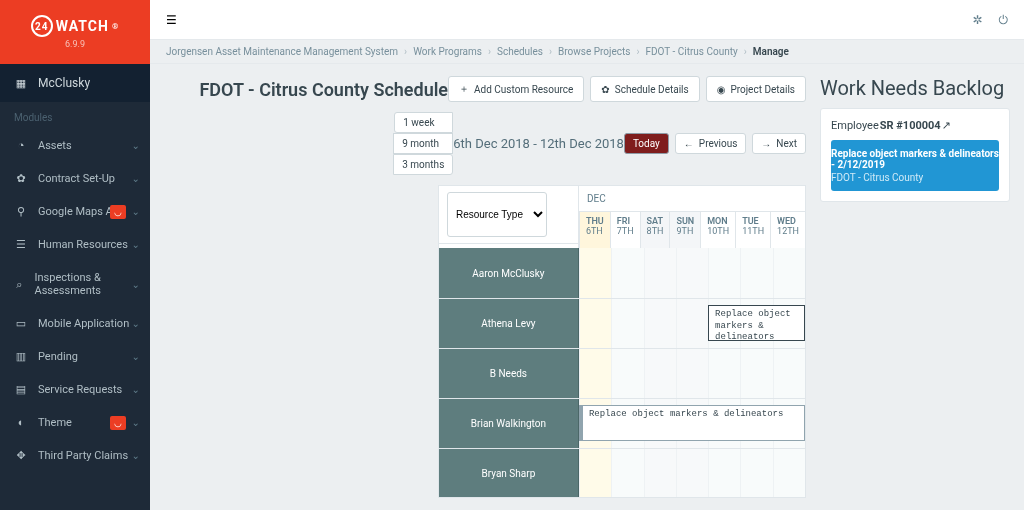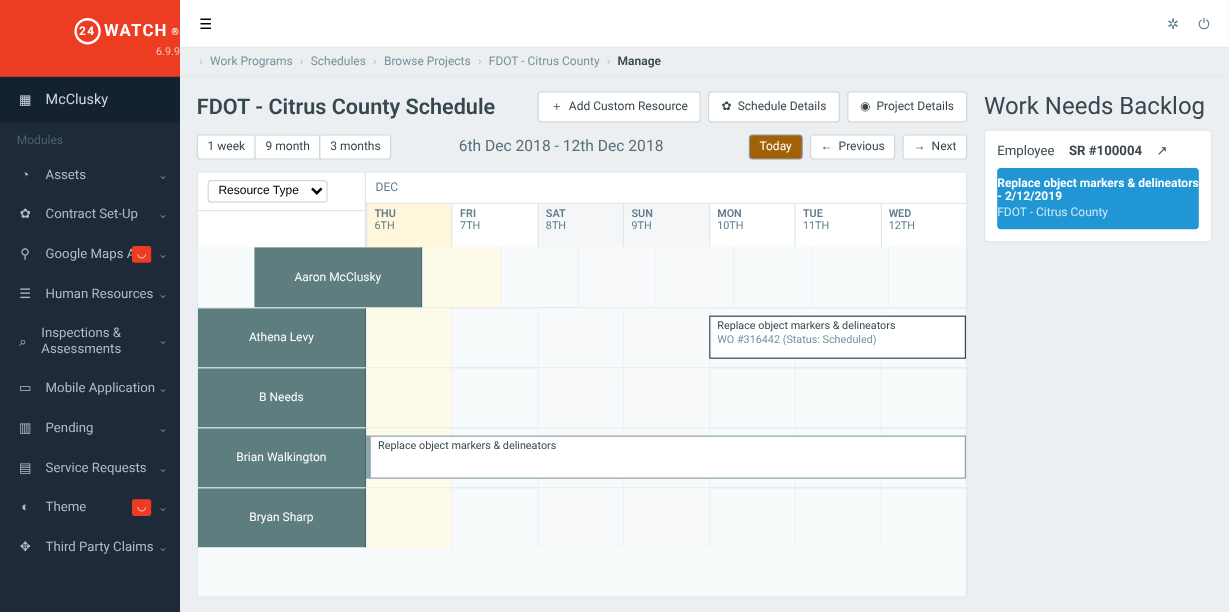--- a/index.html
+++ b/index.html
@@ -1,89 +1,89 @@
 <!DOCTYPE html>
 <html><head>
 <meta charset="utf-8">
 <style>
   * { box-sizing: border-box; margin: 0; padding: 0; }
   html, body { width: 1024px; height: 510px; font-family: -apple-system, "Segoe UI", Roboto, Arial, sans-serif; font-size: 12px; overflow: hidden; background: #eceff1; }
   .app { display: flex; width: 100%; height: 100%; }
 
   
   .sidebar { width: 150px; background: #1e2a38; color: #cfd8dc; display: flex; flex-direction: column; flex-shrink: 0; }
-  .brand { height: 64px; background: #ec3d23; color: #fff; display: flex; flex-direction: column; align-items: flex-end; justify-content: center; position: relative; }
+  .brand { height: 64px; background: #ec3d23; color: #fff; display: flex; flex-direction: column; align-items: center; justify-content: center; position: relative; }
   .brand-logo { display:flex; align-items:center; gap:3px; font-weight:700; letter-spacing:1px; font-size:14px; }
   .brand-coin { width:22px; height:22px; border-radius:50%; border:2px solid #fff; display:flex; align-items:center; justify-content:center; font-size:10px; font-weight:700; }
   .brand-version { font-size:9px; color:#f8c2b9; margin-top:2px; }
   .side-dash { background:#132131; padding:12px 14px; display:flex; align-items:center; gap:10px; font-size:12px; cursor:pointer; }
   .modules-hdr { color:#4b6170; padding:10px 14px 6px; font-size:10px; }
   .side-item { padding:10px 14px; display:flex; align-items:center; gap:10px; cursor:pointer; position:relative; font-size:11px; color:#b0bec5; }
   .side-item .chev { position:absolute; right:10px; font-size:10px; color:#607d8b; }
   .side-item .eyebadge { position:absolute; right:24px; width:16px; height:14px; background:#ec3d23; border-radius:2px; font-size:9px; color:#fff; display:flex; align-items:center; justify-content:center; }
   .icon { width:14px; display:inline-block; text-align:center; font-size:11px; }
 
   
   .main { flex:1; display:flex; flex-direction:column; min-width:0; }
   .topbar { height:40px; background:#fff; border-bottom:1px solid #e5e9ec; display:flex; align-items:center; justify-content:space-between; padding:0 16px; }
   .topbar-icons { display:flex; gap:16px; color:#607d8b; }
   .topbar-icn { cursor:pointer; font-size:12px; }
   .breadcrumb { padding:6px 16px; font-size:10px; color:#78909c; display:flex; gap:6px; flex-wrap:wrap; border-bottom:1px solid #e5e9ec; background:#eceff1;}
   .breadcrumb span.sep { color:#b0bec5; }
   .breadcrumb .active { font-weight:600; color:#37474f; }
 
   .content { flex:1; display:flex; gap:14px; padding:12px 14px; min-height:0; }
-  .left-pane { flex:1; display:flex; flex-direction:column; min-width:0; }
+  .left-pane { flex:1; display:flex; flex-direction:column; min-width:0;align-items:flex-end; }
   .right-pane { width:190px; flex-shrink:0; }
 
   .page-head { display:flex; justify-content:space-between; align-items:center; margin-bottom:10px; }
   .title { font-size:18px; color:#37474f; font-weight:600; }
   .head-btns { display:flex; gap:6px; }
   .btn { background:#fff; border:1px solid #cfd8dc; border-radius:3px; padding:5px 10px; font-size:10px; cursor:pointer; display:flex; align-items:center; gap:5px; color:#37474f; }
   .btn.sm { padding:4px 8px; }
-  .btn.primary { background:#a16207; color:#fff; border-color:#8e9ba6;margin-left:15px; }
-  .btn-group { display:inline-flex; }
+  .btn.primary { background:#7f1d1d; color:#fff; border-color:#8e9ba6; }
+  .btn-group { display:inline-flex;flex-direction:column; }
   .btn-group .btn { border-radius:0; margin-left:-1px; }
   .btn-group .btn:first-child { border-top-left-radius:3px; border-bottom-left-radius:3px; margin-left:0; }
   .btn-group .btn:last-child { border-top-right-radius:3px; border-bottom-right-radius:3px; }
 
   .toolbar { display:flex; justify-content:space-between; align-items:center; margin-bottom:10px; }
   .date-range { color:#546e7a; font-size:13px; font-weight:400; }
 
   
   .scheduler { flex:1; background:#f8fbfb; border:1px solid #e0e6ea; display:flex; flex-direction:column; min-height:0; }
   .sched-head { display:flex; }
   .res-col-head { width:140px; border-right:1px solid #e0e6ea; background:#fff; display:flex; flex-direction:column; }
   .res-filter { padding:6px 8px; border-bottom:1px solid #e0e6ea; }
-  .select { width:100px; border:1px solid #cfd8dc; border-radius:3px; font-size:10px; padding:2px 4px; background:#fff; }
+  .select { width:100px; border:1px solid #cfd8dc; border-radius:3px; font-size:10px; padding:15px 4px; background:#fff; }
   .month-row { flex:1; display:flex; flex-direction:column; }
   .month-cell { height:26px; border-bottom:1px solid #e0e6ea; padding-left:8px; font-size:10px; color:#607d8b; display:flex; align-items:center; background:#fff; }
   .days-row { display:flex; height:36px; }
   .day-cell { flex:1; border-left:1px solid #e0e6ea; padding:4px 6px; font-size:9px; color:#607d8b; background:#fff; }
   .day-cell.today { background:#fff6dc; }
   .day-cell.wknd { background:#f4f6f8; }
   .day-cell .dow { font-weight:600; display:block; }
 
   .sched-body { flex:1; overflow:hidden; }
   .sched-row { display:flex; height:50px; border-top:1px solid #e0e6ea; }
-  .sched-row:first-child { border-top:none;padding-left:47px; }
+  .sched-row:first-child { border-top:none; }
   .res-cell { width:140px; background:#5e7d7e; color:#fff; display:flex; align-items:center; justify-content:center; font-size:10px; border-right:1px solid #4b6768; text-align:center; padding:0 6px; }
-  .time-cells { flex:1; display:flex; position:relative; }
+  .time-cells { flex:1; display:flex; position:relative;font-family:Liberation Mono, monospace; }
   .t-cell { flex:1; border-left:1px solid #eef2f4; }
   .t-cell.today { background:#fffbe9; }
   .t-cell.wknd { background:#f7f9fa; }
   .event { position:absolute; top:6px; height:36px; border:1px solid #37474f; background:#fff; font-size:9px; padding:3px 6px; line-height:1.3; overflow:hidden; cursor:pointer; }
   .event.pending { border-left:4px solid #e53935; border-color:#90a4ae; }
   .event .e-title { color:#37474f; }
   .event .e-sub { color:#78909c; }
 
   
   .backlog-title { font-size:20px; color:#37474f; font-weight:400; margin-bottom:8px; }
   .backlog-card { background:#fff; border:1px solid #e0e6ea; border-radius:3px; padding:10px; }
-  .sr-link { color:#37474f; font-size:11px; display:flex; align-items:center; gap:12px; margin-bottom:8px; cursor:pointer; }
+  .sr-link { color:#37474f; font-size:11px; display:flex; align-items:center; gap:1px; margin-bottom:8px; cursor:pointer; }
   .sr-link b { font-weight:700; }
   .work-item { background:#2196d4; color:#fff; border-radius:3px; padding:8px 0; font-size:10px; cursor:pointer; }
   .work-item .w1 { font-weight:700; margin-bottom:2px; }
   .work-item .w2 { color:#cfeaf7; }
 </style>
 </head>
 <body>
 
 <div class="app">
 
@@ -159,20 +159,21 @@
 
   <div class="main">
     <div class="topbar">
       <span class="topbar-icn">☰</span>
       <div class="topbar-icons">
         <span class="topbar-icn">✲</span>
         <span class="topbar-icn">⏻</span>
       </div>
     </div>
     <div class="breadcrumb" id="breadcrumb">
+        <span>Jorgensen Asset Maintenance Management System</span>
         <span class="sep">›</span>
         <span>Work Programs</span>
         <span class="sep">›</span>
         <span>Schedules</span>
         <span class="sep">›</span>
         <span>Browse Projects</span>
         <span class="sep">›</span>
         <span>FDOT - Citrus County</span>
         <span class="sep">›</span>
         <span class="active">Manage</span>

